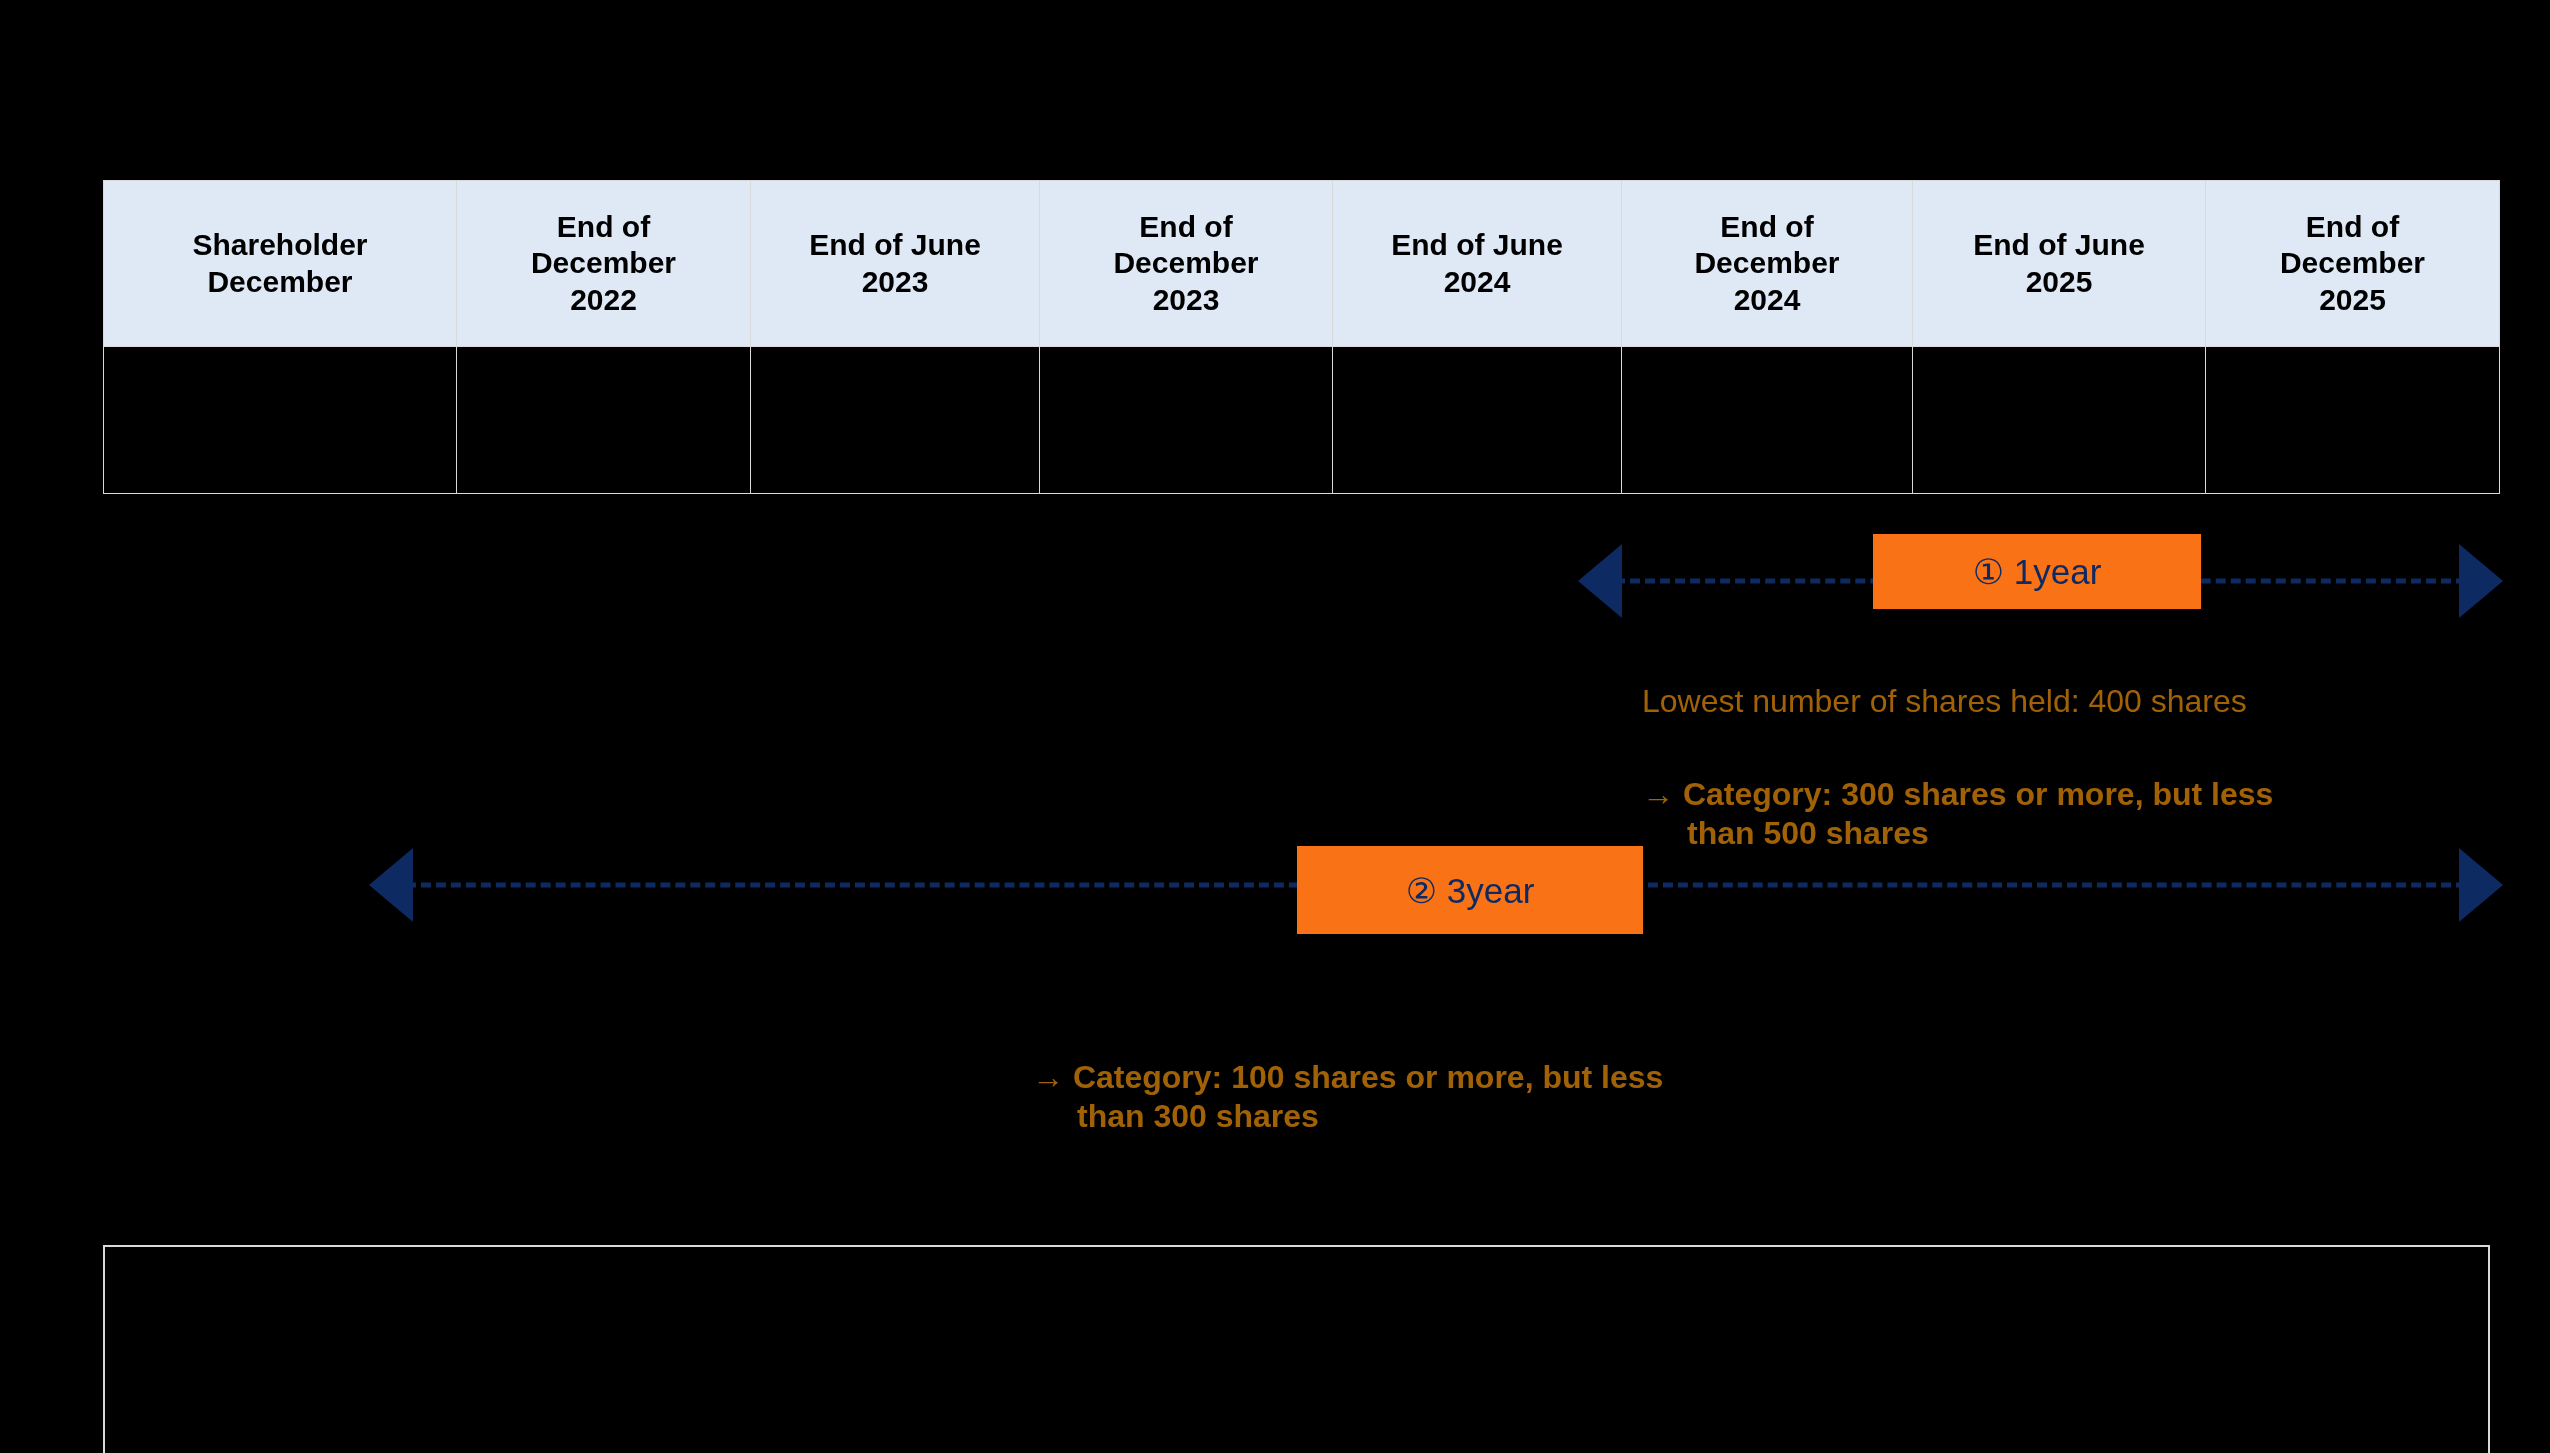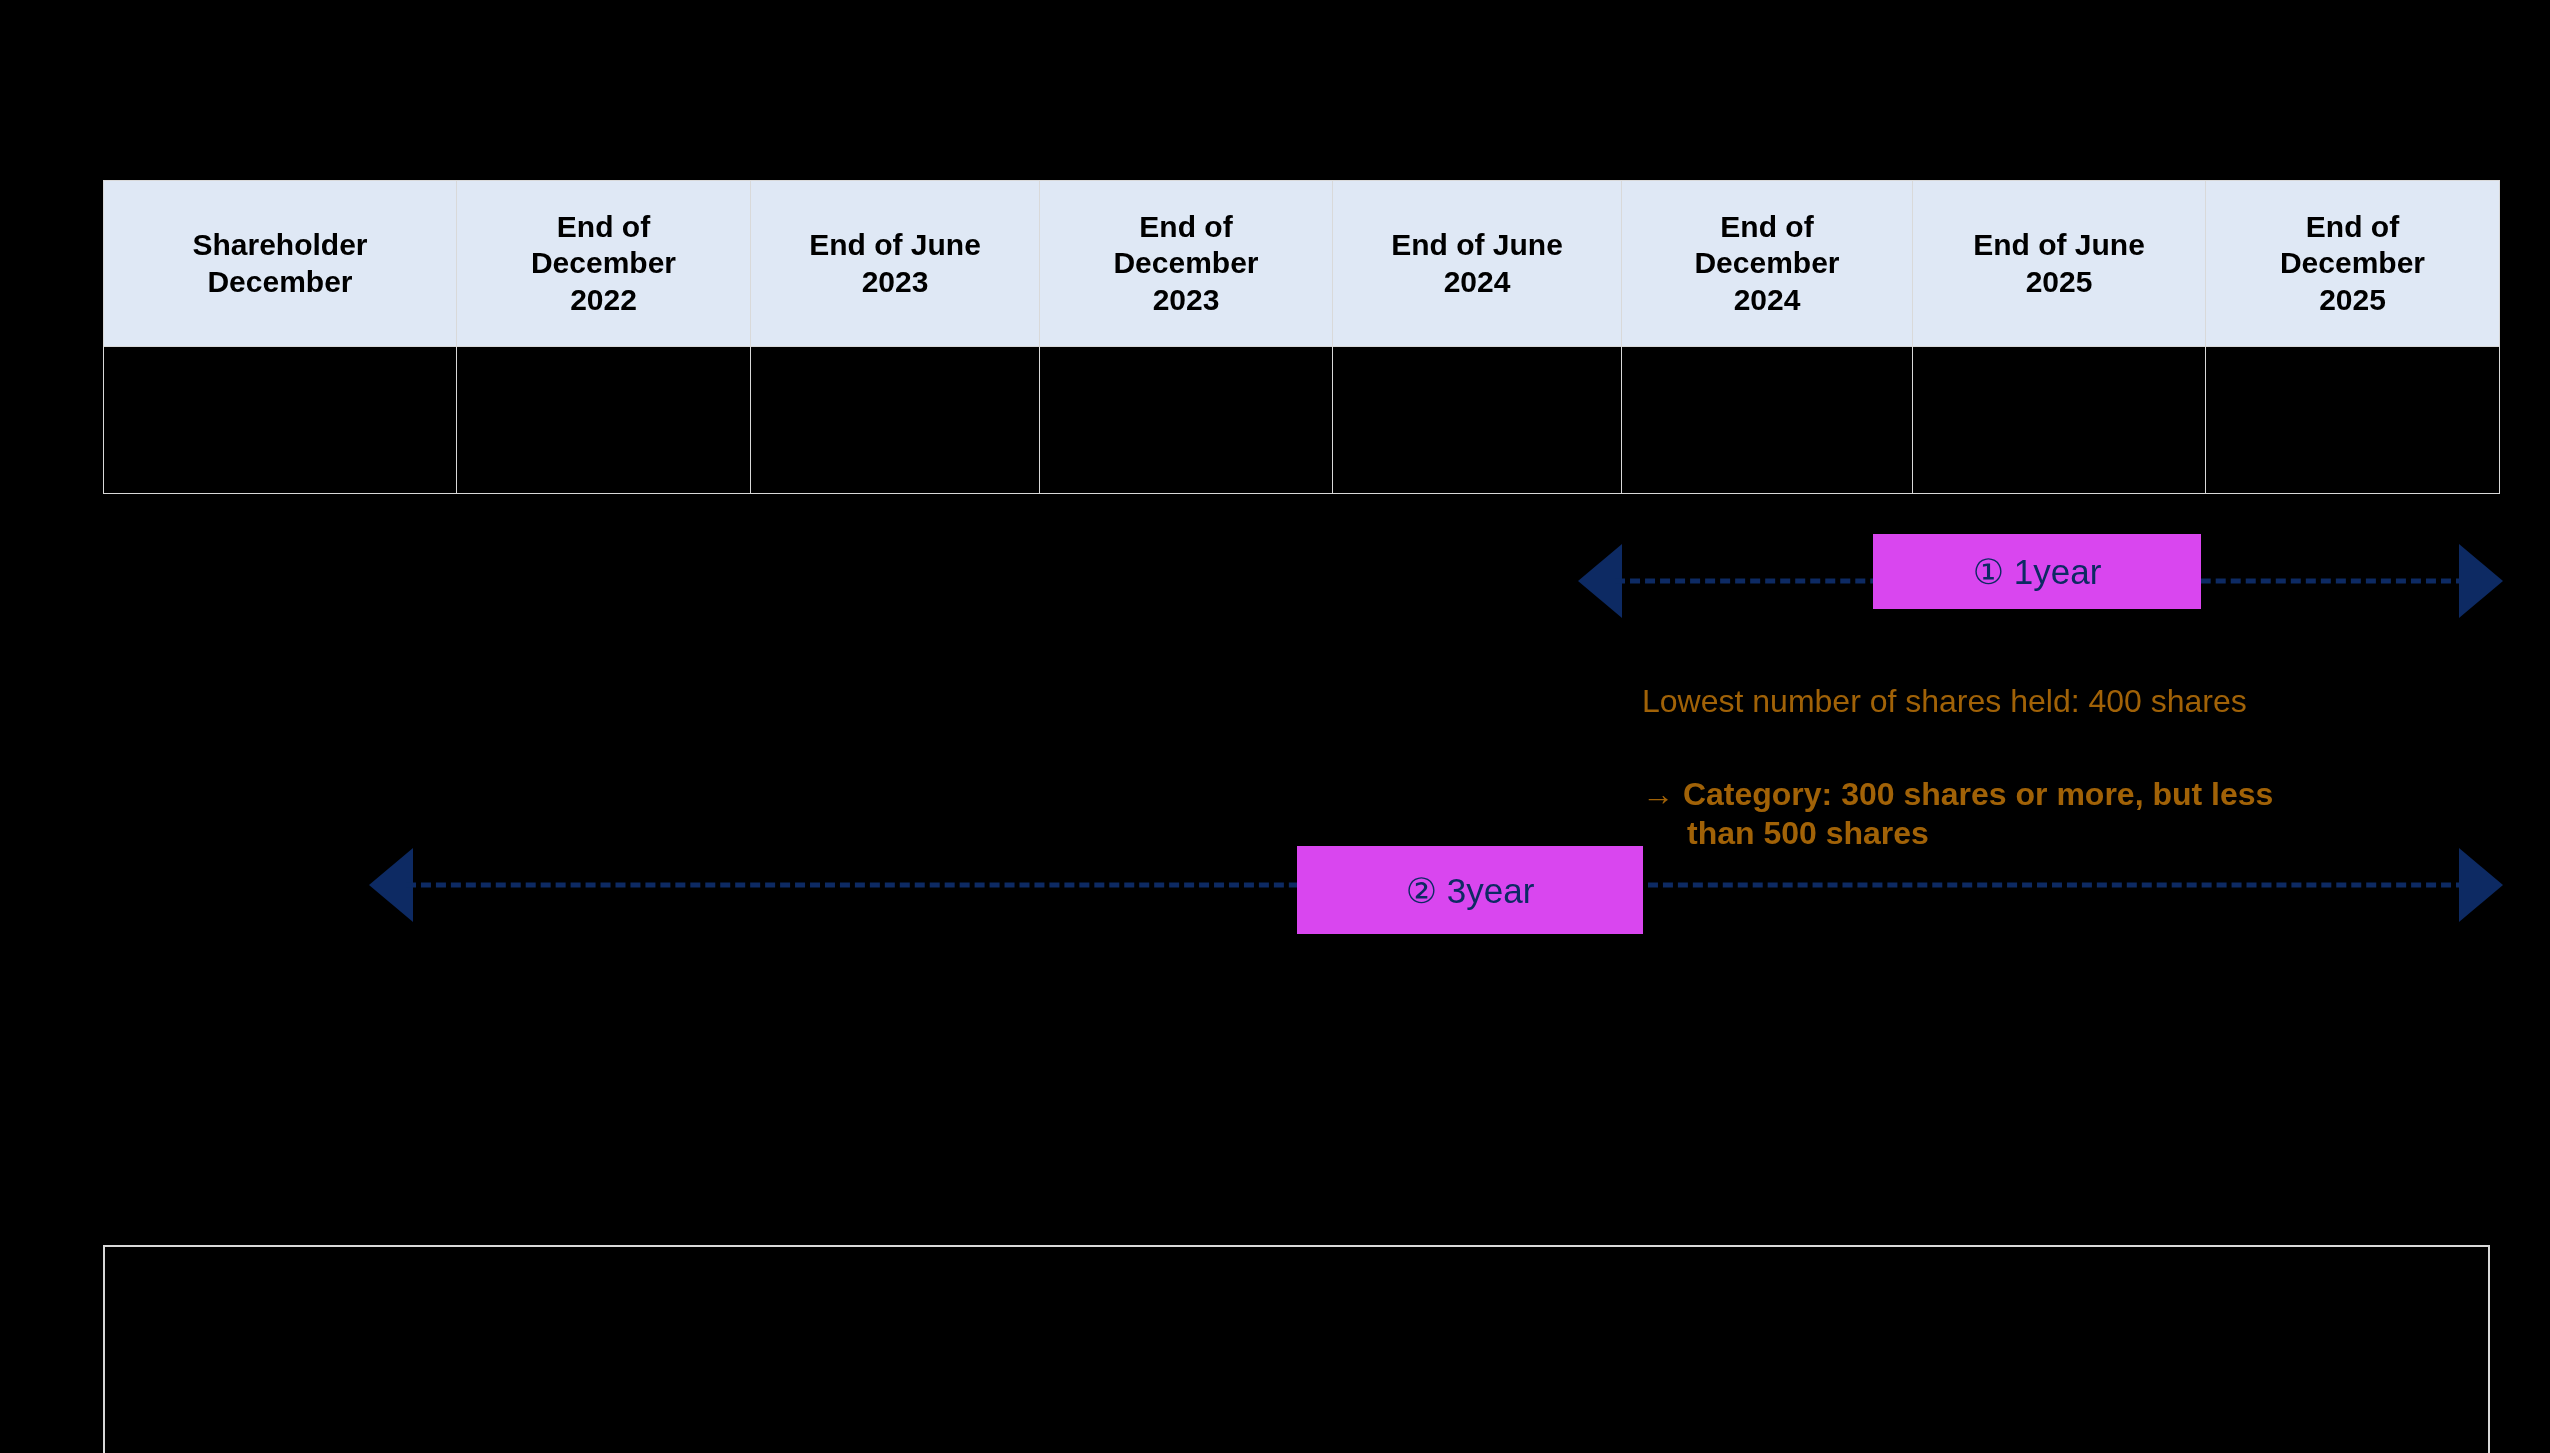--- a/index.html
+++ b/index.html
@@ -75,21 +75,21 @@
   .arrow-head.left {
     left: 0;
     border-right: 44px solid #0d2a63;
   }
   .arrow-head.right {
     right: 0;
     border-left: 44px solid #0d2a63;
   }
   .arrow-label {
     position: absolute;
-    background: #d946ef;
+    background: #f97316;
     color: #0d2a63;
     font-size: 35px;
     line-height: 1;
     display: flex;
     align-items: center;
     justify-content: center;
     z-index: 3;
     white-space: nowrap;
   }
 
@@ -189,18 +189,20 @@
 
 <div class="period-arrow" id="three-year-arrow" style="left:369px; top:848px; width:2134px;">
   <span class="arrow-head left"></span>
   <span class="arrow-line"></span>
   <span class="arrow-head right"></span>
 </div>
 <div class="arrow-label" style="left:1297px; top:846px; width:346px; height:88px;">② 3year</div>
 
 <div class="annotation" style="left:1032px; top:965px; width:888px;">
   <span class="spacer"></span>
+  <span class="hang">→ Category: 100 shares or more, but less
+   than 300 shares</span>
 </div>
 
 <div id="note-box">
   <span id="note-box-text"></span>
 </div>
 
 
 </body></html>

